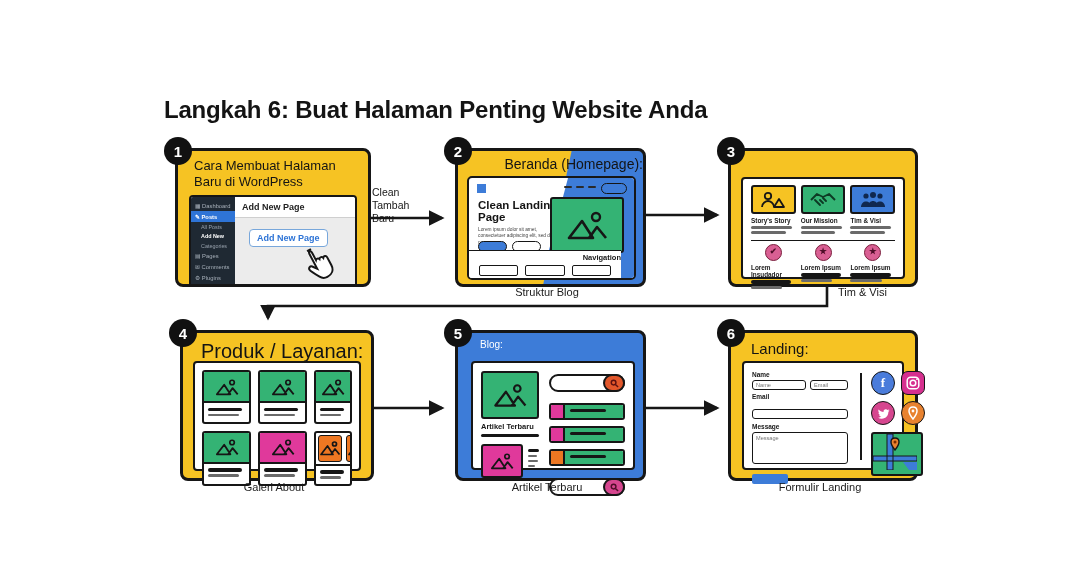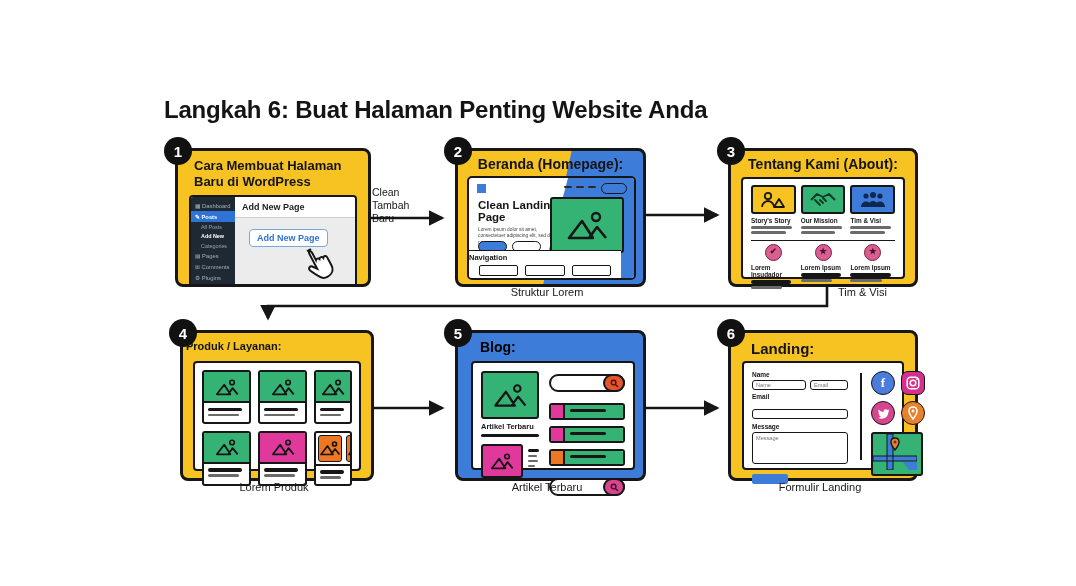--- a/index.html
+++ b/index.html
@@ -13,21 +13,21 @@
   
   .arrows{left:0;top:0;z-index:1;}
 
   
   .card{position:absolute;background:#F6C323;border:3px solid #161616;border-radius:8px;z-index:2;}
   .card.blue{background:#3D7CD8;}
   .card.split{background:linear-gradient(102deg,#F6C323 53%,#3D7CD8 53.5%);}
   .badge{position:absolute;left:-14px;top:-14px;width:28px;height:28px;border-radius:50%;
          background:#111;color:#fff;font-weight:700;font-size:15px;display:flex;
          align-items:center;justify-content:center;z-index:4;}
-  .card-head{position:absolute;font-weight:700;color:#141414;}
+  .card-head{position:absolute;font-weight:400;color:#141414;}
   .caption{position:absolute;font-size:11px;color:#1a1a1a;z-index:2;}
   .caption.center{text-align:center;}
 
   .panel{position:absolute;background:#fff;border:2.5px solid #161616;border-radius:4px;}
   .bar{height:2.5px;background:#6a6a6a;border-radius:2px;margin:2.5px 0;}
   .bar.k{background:#161616;height:3.5px;}
 
   
   .wpwin{position:absolute;left:11px;right:11px;top:44px;bottom:0;border:2px solid #161616;
          border-bottom:none;border-radius:4px 4px 0 0;overflow:hidden;display:flex;background:#ECECEC;}
@@ -56,21 +56,21 @@
                 border-radius:99px;}
   .hero-t{position:absolute;left:9px;top:21px;width:80px;font-size:11.5px;line-height:1.05;
           font-weight:800;color:#141414;}
   .hero-p{position:absolute;left:9px;top:49px;width:80px;font-size:4.8px;line-height:1.35;color:#444;}
   .hero-btns{position:absolute;left:9px;top:63px;display:flex;gap:5px;}
   .hpill{width:27px;height:9px;border:1.6px solid #161616;border-radius:99px;background:#fff;}
   .hpill.b{background:#3D7CD8;}
   .img-green{background:#34B374;border:2px solid #161616;border-radius:3px;display:flex;
              align-items:center;justify-content:center;}
   .navstrip{position:absolute;left:0;right:13px;bottom:0;height:27px;background:#fff;
-            border-top:1.6px solid #161616;text-align:left;margin-top:12px;}
+            border-top:1.6px solid #161616;text-align:right;margin-top:12px;}
   .navlbl{font-size:7.5px;font-weight:800;margin-top:2px;}
   .navboxes{display:flex;gap:7px;margin:3px 10px 0;}
   .navboxes div{flex:1;height:9px;border:1.6px solid #161616;border-radius:2px;background:#fff;}
 
   
   .p3{left:10px;right:10px;top:26px;bottom:5px;padding:6px 8px 4px;}
   .row3{display:flex;justify-content:space-between;}
   .col3{width:31%;}
   .tile3{height:25px;border:2px solid #161616;border-radius:3px;display:flex;align-items:center;
          justify-content:center;}
@@ -174,21 +174,21 @@
           <g transform="rotate(-28 20 24)">
             <path d="M17 4 c-2.3 0 -4 1.8 -4 4 V26 l-3.8 -4.6 c-1.5 -1.8 -4.4 -0.5 -4.2 1.8 c.1 1 4.4 9 6.1 11.8 c1.7 2.8 4.1 4.2 7.5 4.2 c6 0 9.8 -3.6 9.8 -9.4 V20 c0 -2.2 -2.8 -3 -4 -1.3 c-.4 -2 -3.2 -2.6 -4.3 -.8 c-.6 -1.7 -2.8 -2 -3.9 -.7 V8 c0 -2.2 -1.7 -4 -4 -4 z" fill="#fff" stroke="#161616" stroke-width="2.2"></path>
           </g>
         </svg>
       </div>
     </div>
   </div>
 
   <div class="card split" style="left:455px;top:148px;width:185px;height:133px">
     <div class="badge">2</div>
-    <div class="card-head" style="left:0;right:0;top:5px;text-align:center;font-size:14px">Beranda (Homepage):</div>
+    <div class="card-head" style="left:0;right:0;top:5px;text-align:right;font-size:14px">Beranda (Homepage):</div>
     <div class="mock2">
       <div class="wedge"></div>
       <div class="logo2"></div>
       <div class="navdash" style="right:62px;top:8px"></div>
       <div class="navdash" style="right:50px;top:8px"></div>
       <div class="navdash" style="right:38px;top:8px"></div>
       <div class="pill-outline"></div>
       <div class="hero-t">Clean Landing Page</div>
       <div class="hero-p">Lorem ipsum dolor sit amet, consectetuer adipiscing elit, sed diam nonum.</div>
       <div class="hero-btns">
@@ -205,25 +205,24 @@
       <div class="navstrip">
         <div class="navlbl">Navigation</div>
         <div class="navboxes">
           <div></div>
           <div></div>
           <div></div>
         </div>
       </div>
     </div>
   </div>
-  <div class="caption center" style="left:487px;top:286px;width:120px">Struktur Lorem</div>
+  <div class="caption center" style="left:487px;top:286px;width:120px">Struktur Blog</div>
 
   <div class="card" style="left:728px;top:148px;width:184px;height:133px">
     <div class="badge">3</div>
-    <div class="card-head" style="left:0;right:0;top:5px;text-align:center;font-size:14px">Tentang Kami (About):</div>
     <div class="panel p3">
       <div class="row3">
         <div class="col3">
           <div class="tile3 y">
             <svg width="26" height="18" viewBox="0 0 26 18">
               <circle cx="8" cy="5" r="3.2" fill="none" stroke="#161616" stroke-width="1.8"></circle>
               <path d="M2 16 c0-4 4-6 6-6 s6 2 6 6" fill="none" stroke="#161616" stroke-width="1.8"></path>
               <path d="M14 16 L19 8 L24 16 z" fill="none" stroke="#161616" stroke-width="1.8" stroke-linejoin="round"></path>
             </svg>
           </div>
@@ -278,21 +277,21 @@
           <div class="bar k" style="width:90%"></div>
             <div class="bar" style="width:70%"></div>
         </div>
       </div>
     </div>
   </div>
   <div class="caption" style="left:838px;top:286px">Tim &amp; Visi</div>
 
   <div class="card" style="left:180px;top:330px;width:188px;height:145px">
     <div class="badge">4</div>
-    <div class="card-head" style="left:3px;top:7px;font-size:11px">Produk / Layanan:</div>
+    <div class="card-head" style="left:18px;top:7px;font-size:20px">Produk / Layanan:</div>
     <div class="panel p4">
       <div class="grid4">
         <div class="tile t-sm">
           <div class="img g">
               <svg width="26" height="18" viewBox="0 0 44 32">
                 <circle cx="31" cy="8" r="4" fill="none" stroke="#161616" stroke-width="3"></circle>
                 <path d="M4 29 L17 12 L28 29 z M24 29 L32 18 L41 29" fill="none" stroke="#161616" stroke-width="3.2" stroke-linejoin="round"></path>
               </svg>
             </div>
           <div class="txt">
@@ -366,25 +365,25 @@
               </div>
           </div>
           <div class="txt">
               <div class="bar k" style="width:92%"></div>
               <div class="bar" style="width:80%"></div>
             </div>
         </div>
       </div>
     </div>
   </div>
-  <div class="caption center" style="left:214px;top:481px;width:120px">Lorem Produk</div>
+  <div class="caption center" style="left:214px;top:481px;width:120px">Galeri About</div>
 
   <div class="card blue" style="left:455px;top:330px;width:185px;height:145px">
     <div class="badge">5</div>
-    <div class="card-head" style="left:22px;top:6px;font-size:14px;color:#000000">Blog:</div>
+    <div class="card-head" style="left:22px;top:6px;font-size:10px;color:#ffffff">Blog:</div>
     <div class="panel p5">
       <div style="width:58px;flex:none">
         <div class="img-green" style="width:54px;height:44px">
           <svg width="36" height="26" viewBox="0 0 44 32">
               <circle cx="31" cy="8" r="4" fill="none" stroke="#161616" stroke-width="2.6"></circle>
               <path d="M4 29 L17 12 L28 29 z M24 29 L32 18 L41 29" fill="none" stroke="#161616" stroke-width="2.8" stroke-linejoin="round"></path>
             </svg>
         </div>
         <div class="art-lbl">Artikel Terbaru</div>
         <div class="bar k" style="width:100%"></div>

